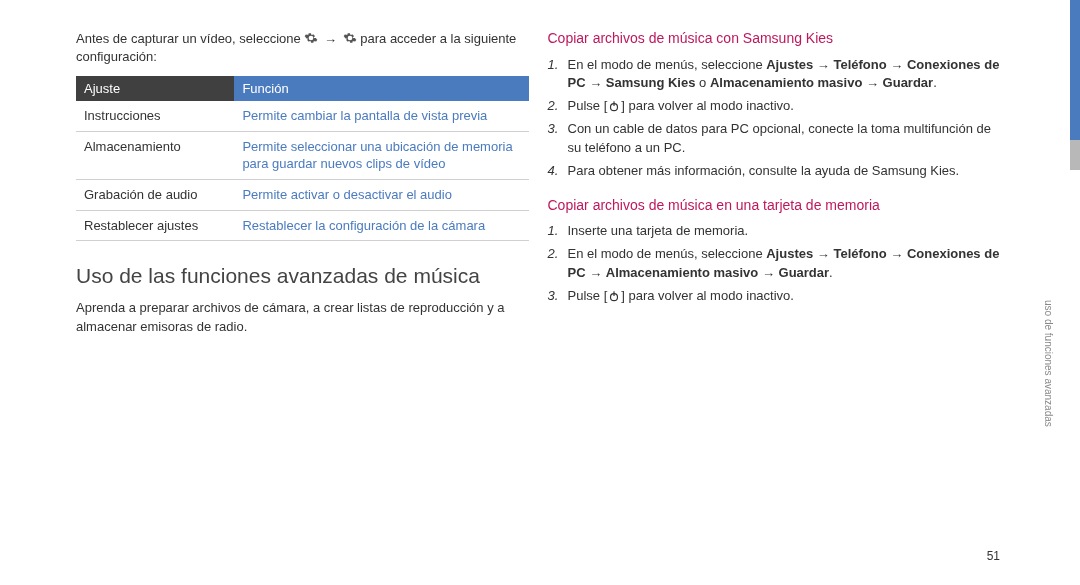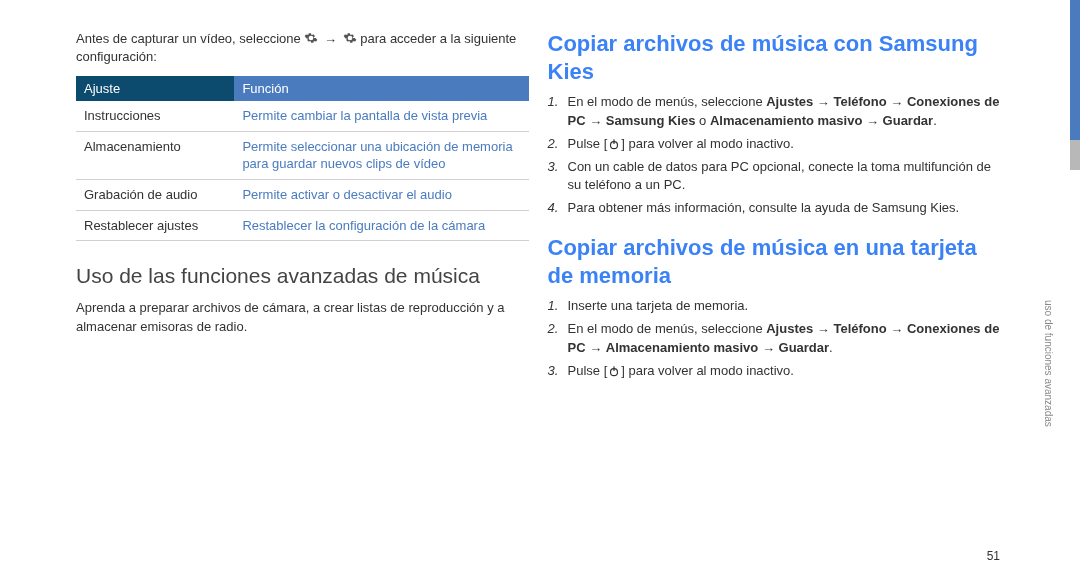--- a/index.html
+++ b/index.html
@@ -39,21 +39,21 @@
     border-collapse: collapse;
     font-size: 13px;
     margin-bottom: 22px;
   }
   table.settings th {
     text-align: left;
     font-weight: normal;
     color: #fff;
     padding: 5px 8px;
   }
-  table.settings th.h1 { background: #0c4a6e; width: 35%; }
+  table.settings th.h1 { background: #404040; width: 35%; }
   table.settings th.h2 { background: #4a7bbf; }
   table.settings td {
     padding: 6px 8px;
     border-bottom: 1px solid #d0d0d0;
     vertical-align: top;
     line-height: 1.35;
   }
   table.settings tr:last-child td { border-bottom: 1px solid #d0d0d0; }
   table.settings td.func { color: #4a7bbf; }
   .h-main {
@@ -62,23 +62,23 @@
     color: #444;
     line-height: 1.25;
     margin-bottom: 10px;
   }
   .para {
     font-size: 13px;
     line-height: 1.4;
     color: #333;
   }
   .h-sub {
-    font-size: 22px;
-    color: #3b82f6;
-    font-weight: 700;
+    font-size: 14px;
+    color: #be185d;
+    font-weight: 400;
     line-height: 1.25;
     margin-bottom: 8px;
   }
   ol.steps {
     list-style: none;
     counter-reset: step;
     font-size: 13px;
     line-height: 1.45;
     margin-bottom: 16px;
   }

